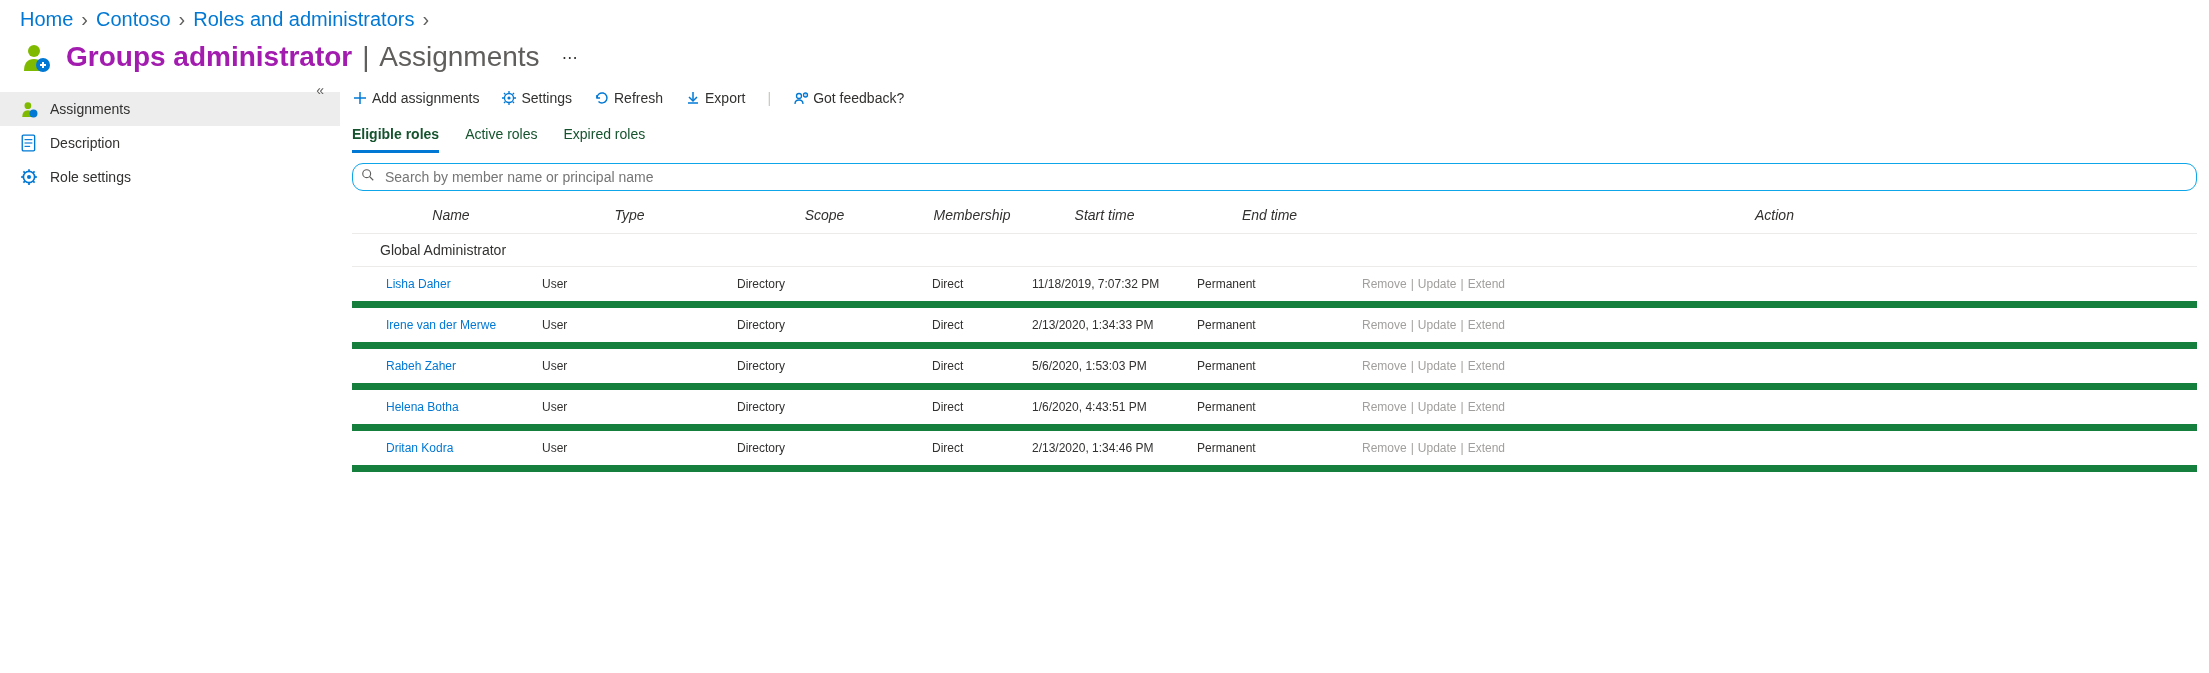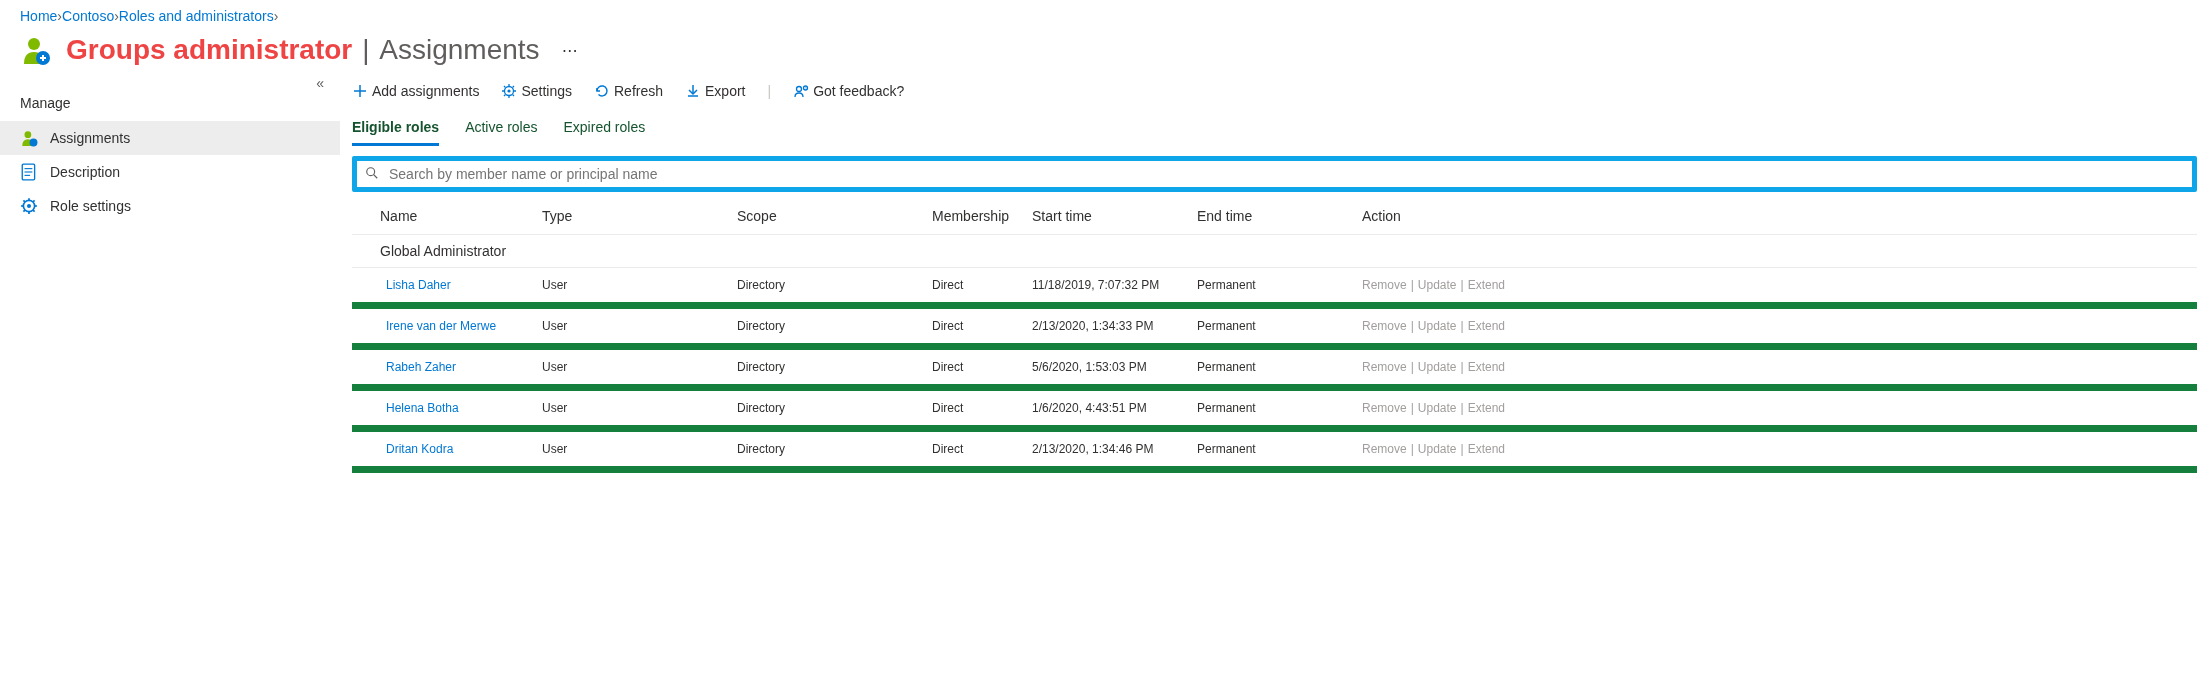--- a/index.html
+++ b/index.html
@@ -7,34 +7,34 @@
     margin: 0;
     font-family: "Segoe UI", -apple-system, BlinkMacSystemFont, sans-serif;
     font-size: 14px;
     color: #323130;
     background: #fff;
   }
   .breadcrumb {
     padding: 8px 20px 4px 20px;
     display: flex;
     align-items: center;
-    gap: 0;
-    font-size: 14px;
+    gap: 8px;
+    font-size: 20px;
   }
   .breadcrumb a { color: #0078d4; text-decoration: none; cursor: pointer; }
   .breadcrumb .sep { color: #605e5c; }
   .header {
     display: flex;
     align-items: flex-start;
     padding: 6px 20px 0 20px;
     gap: 14px;
   }
   .header-icon svg { width: 32px; height: 32px; }
   .header-title-row { display: flex; align-items: center; gap: 18px; }
-  .page-title { font-size: 28px; font-weight: 600; color: #ef4444; }
+  .page-title { font-size: 28px; font-weight: 600; color: #a21caf; }
   .page-title-sep { font-size: 28px; font-weight: 300; color: #605e5c; margin: 0 6px; }
   .page-subtitle { font-size: 28px; font-weight: 300; color: #605e5c; }
   .more-dots { color: #323130; font-size: 16px; cursor: pointer; padding: 4px; }
   .sub-line {
     margin-top: 4px;
     font-size: 14px;
     color: #323130;
     border: 2px solid #d13438;
     padding: 2px 6px;
     display: inline-block;
@@ -101,47 +101,48 @@
     cursor: pointer;
     color: #14532d;
     border-bottom: 3px solid transparent;
   }
   .tab.active {
     font-weight: 600;
     border-bottom: 3px solid #0078d4;
   }
   .searchbox {
     margin: 10px 0 0 0;
-    border: 5px solid #0ea5e9;
-    border-radius: 2px;
-    display: flex;
-    align-items: flex-end;
+    border: 1px solid #0ea5e9;
+    border-radius: 11px;
+    display: flex;
+    align-items: flex-start;
     padding: 4px 8px;
     gap: 8px;
     width: 100%;
   }
   .searchbox input {
     border: none;
     outline: none;
     flex: 1;
     font-size: 14px;
     color: #323130;
   }
   .table {
     width: 100%;
     border-collapse: collapse;
     margin-top: 6px;
   }
   .table th {
-    text-align: left;
+    text-align: center;
     font-weight: 400;
     padding: 10px 10px;
     border-bottom: 1px solid #edebe9;
     color: #323130;
     font-size: 14px;
+    font-style: italic;
   }
   .table th:first-child { padding-left: 28px; }
   .group-row td {
     padding: 8px 10px 8px 28px;
     font-weight: 400;
     border-bottom: 1px solid #edebe9;
   }
   .data-row td {
     padding: 10px 10px;
     border-bottom: 7px solid #15803d;
@@ -189,21 +190,20 @@
       </span>
       <span class="more-dots">⋯</span>
     </div>
   </div>
 </div>
 
 <div class="body-layout">
 
   <div class="sidebar">
     <div class="collapse-btn">«</div>
-    <div class="section-heading">Manage</div>
 
     <div class="nav-item active">
       <span class="nav-icon">
         <svg viewBox="0 0 16 16" width="18" height="18">
             <circle cx="7" cy="5" r="3" fill="#7fba00"></circle>
             <path d="M2 15 Q2 9 7 9 Q12 9 12 15 Z" fill="#7fba00"></path>
             <circle cx="12" cy="12" r="3.5" fill="#0078d4"></circle>
           </svg>
       </span>
       <span>Assignments</span>

